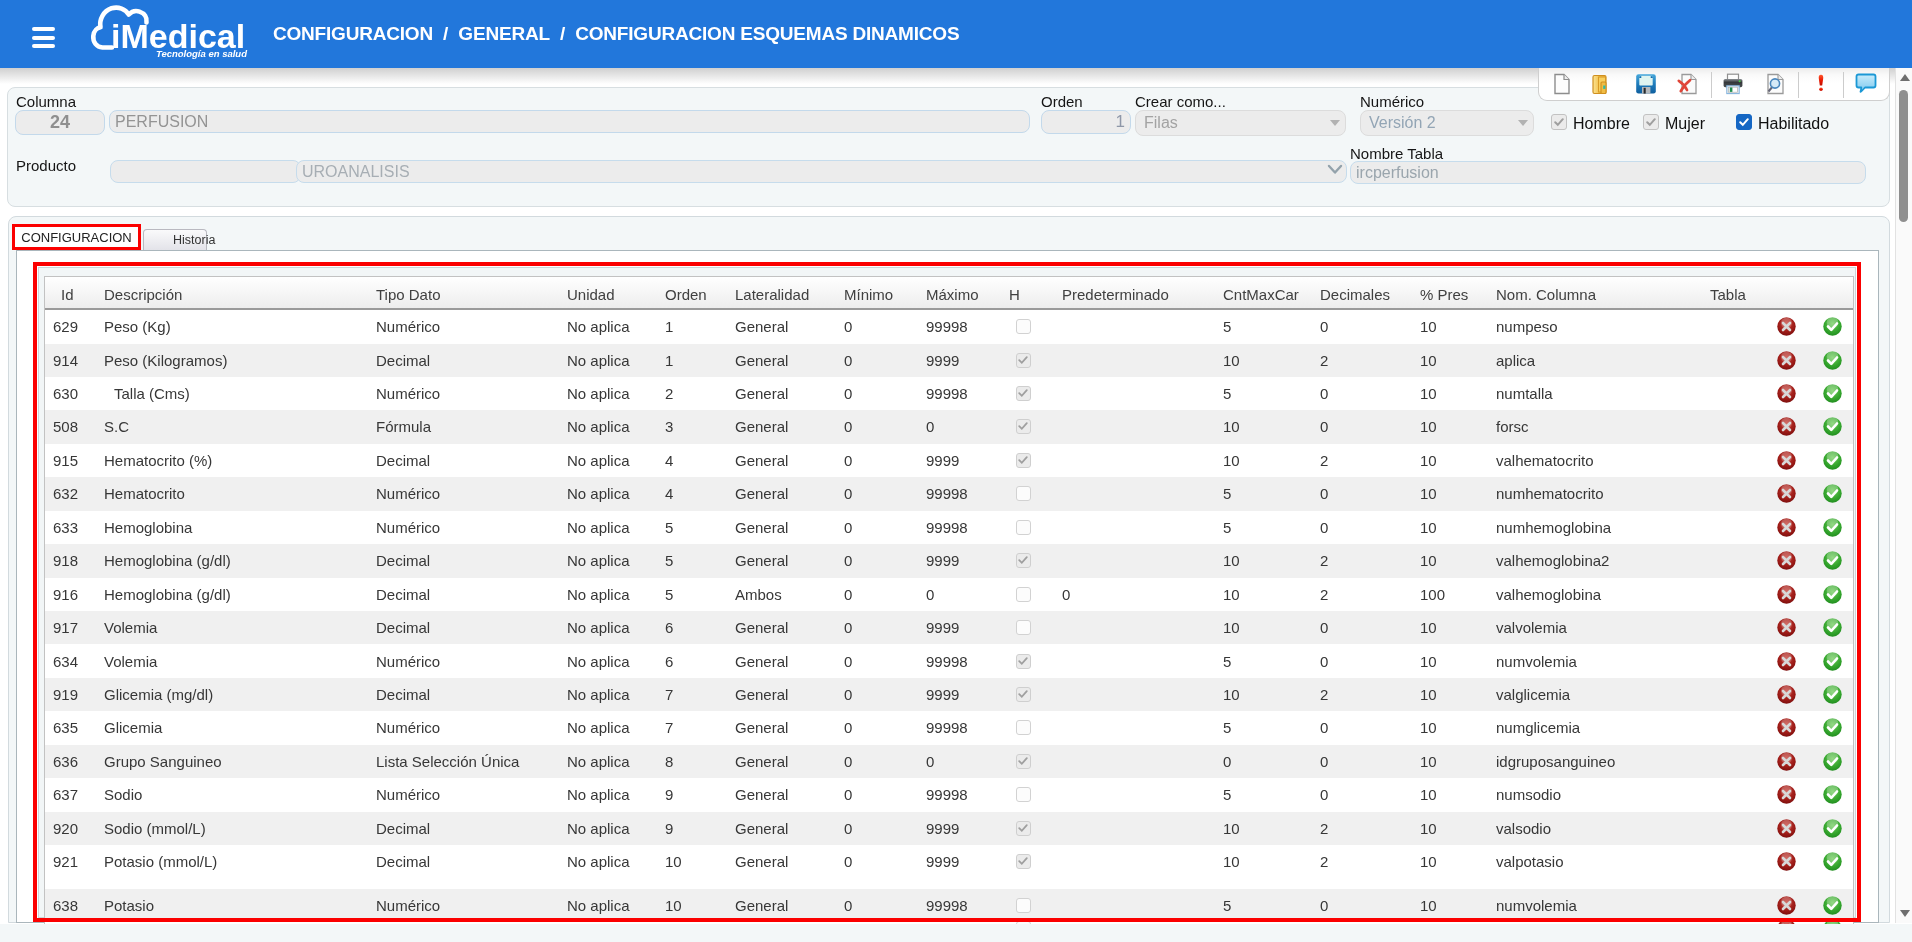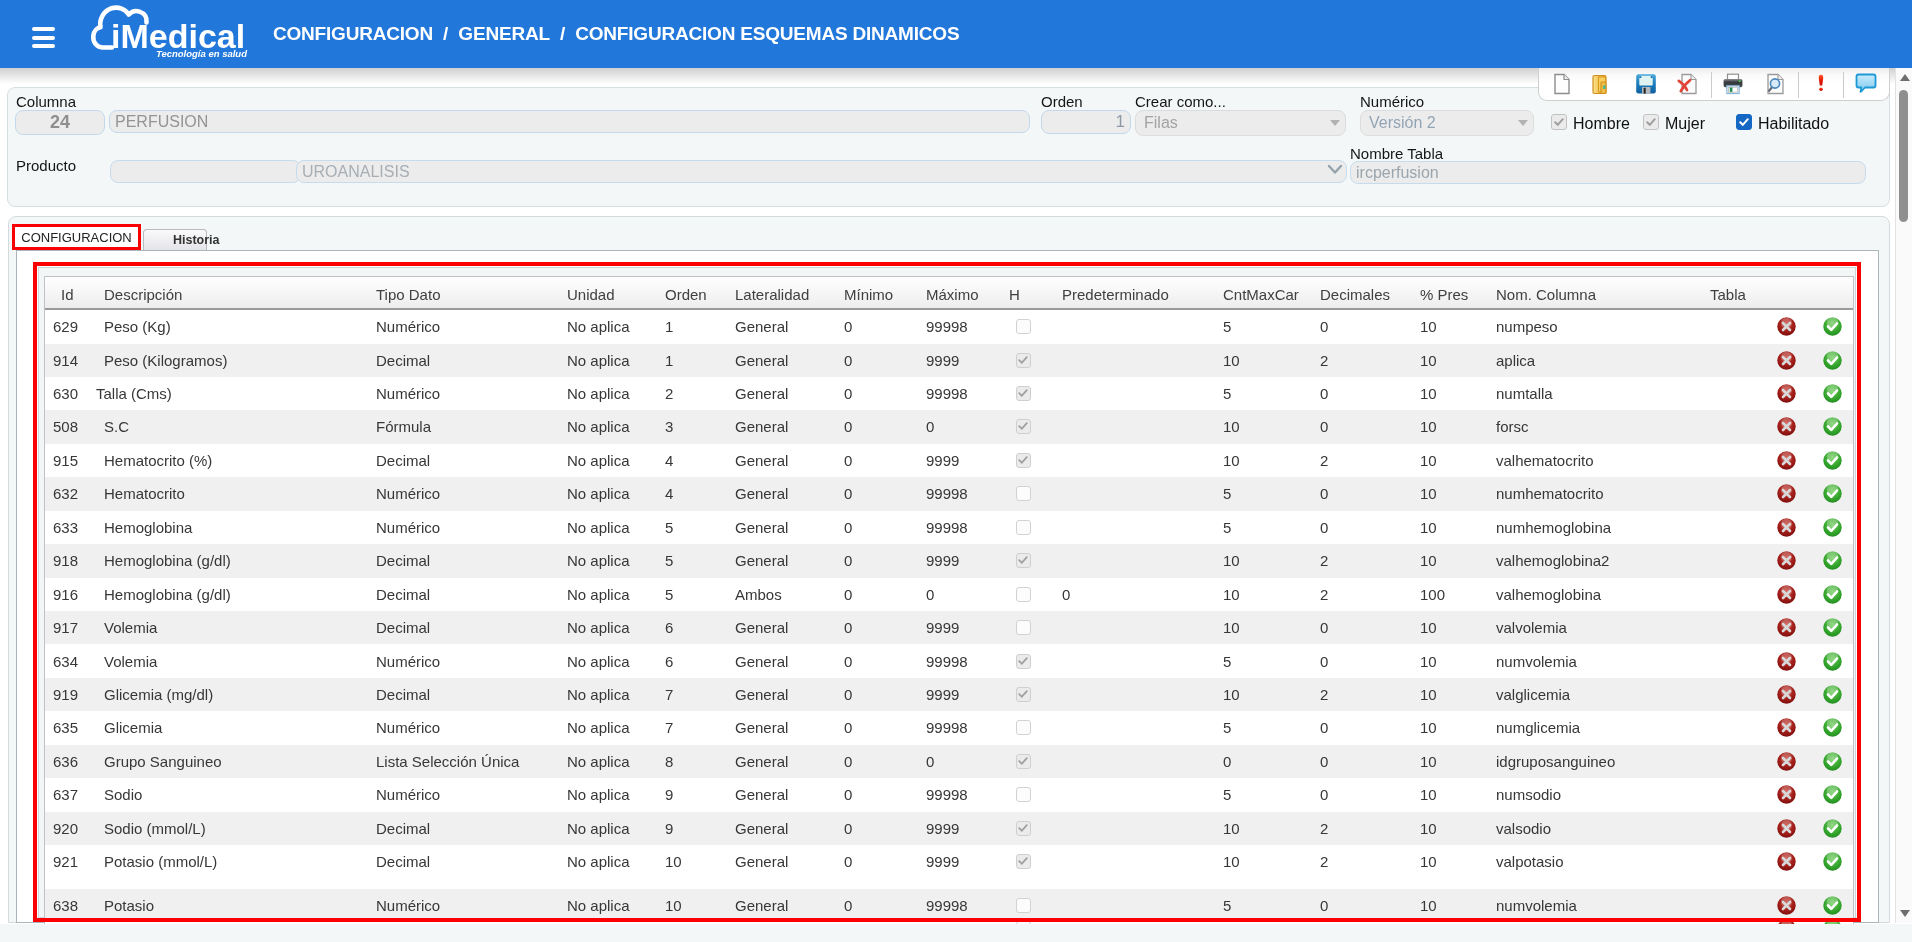--- a/index.html
+++ b/index.html
@@ -46,21 +46,21 @@
 .tsep { position:absolute; top:72px; height:26px; width:1px; background:#ccc; }
 .tico { position:absolute; top:73px; width:22px; height:22px; }
 
 #outer { left:8px; top:216px; width:1882px; height:707px; background:#f3f7f8;
   border:1px solid #d2dade; border-radius:8px 8px 0 0; }
 #tab1 { left:12px; top:224px; width:129px; height:26px; background:#fff;
   border:3px solid #fb0000; z-index:3; font-size:13px; color:#222;
   text-align:center; line-height:21px; }
 #tab2 { left:143px; top:229px; width:64px; height:21px;
   background:linear-gradient(to bottom,#fafafb,#e3e3e9); border:1px solid #b9b9c0;
-  border-bottom:none; border-radius:4px 4px 0 0; font-size:12.5px; font-weight:bold;
+  border-bottom:none; border-radius:4px 4px 0 0; font-size:12.5px; font-weight:normal;
   color:#333; text-align:center; line-height:21px; z-index:2;padding-left:29px; }
 #content { left:16px; top:250px; width:1863px; height:673px; background:#fff;
   border:1px solid #aab6bc; }
 #redbox { left:33px; top:262px; width:1828px; height:660px;
   border:4px solid #fb0000; z-index:2; }
 #lpanel { left:38px; top:267px; width:1818px; height:651px; background:#f2f6f7;
   border:1px solid #ccd5d9; }
 
 #grid { left:44px; top:276px; width:1810px; height:648px; background:#fff;
   border:1px solid #c2c2c2; border-bottom:none; overflow:hidden; }
@@ -307,21 +307,21 @@
         <path d="M6 6 L13 13 M13 6 L6 13" stroke="#d8d8d8" stroke-width="2.6" stroke-linecap="round"></path>
       </svg>
       <svg class="ic" style="left:1777.5px" viewBox="0 0 19 19">
         <circle cx="9.5" cy="9.5" r="9.2" fill="url(#gradG)"></circle>
         <circle cx="9.5" cy="5.5" r="5.8" fill="rgba(255,255,255,0.25)"></circle>
         <path d="M5 9.5 L8.3 12.8 L14 6.5" stroke="#fff" stroke-width="2.6" fill="none" stroke-linecap="round" stroke-linejoin="round"></path>
       </svg>
     </div>
 <div class="row" style="top:99.9px">
       <span class="c" style="left:8px">630</span>
-      <span class="c" style="left:51px">Talla (Cms)</span>
+      <span class="c" style="left:69px">Talla (Cms)</span>
       <span class="c" style="left:331px">Numérico</span>
       <span class="c" style="left:522px">No aplica</span>
       <span class="c" style="left:620px">2</span>
       <span class="c" style="left:690px">General</span>
       <span class="c" style="left:799px">0</span>
       <span class="c" style="left:881px">99998</span>
       <span class="cbg on" style="left:971px">
         <svg viewBox="0 0 12 12" class="tk">
           <path d="M2.2 6.2 L4.8 8.8 L9.8 3.2" stroke="#9f9f9f" stroke-width="1.8" fill="none" stroke-linecap="round"></path>
         </svg>

